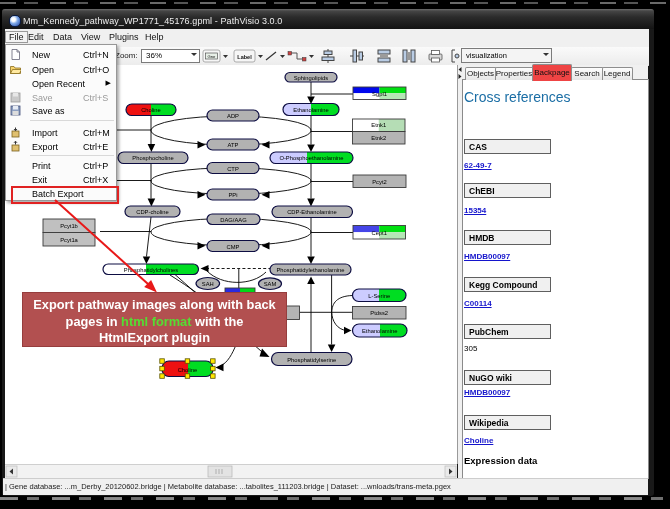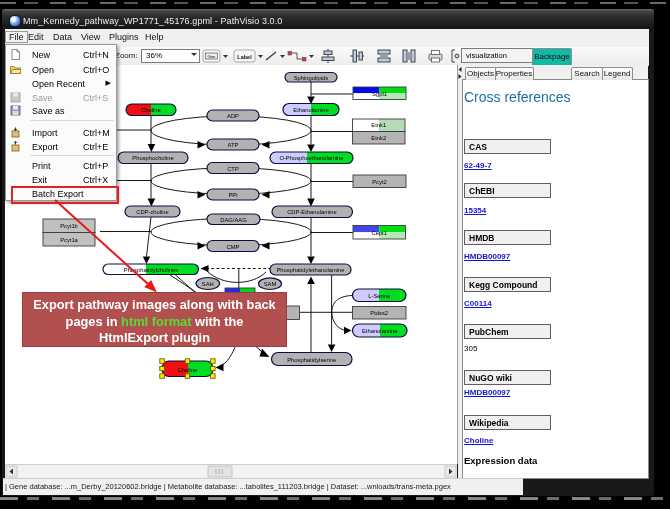--- a/index.html
+++ b/index.html
@@ -18,27 +18,27 @@
   background:radial-gradient(circle at 35% 35%,#fff 0 20%,#7fa9e8 45%,#1a3f9e 100%);border:1px solid #0a1a40;}
 #menubar{left:5px;top:29px;width:644px;height:18px;background:#f0f0f0;font-size:9px;color:#111;}
 #menubar span{position:absolute;top:3px;}
 #toolbar{left:5px;top:47px;width:644px;height:18px;background:linear-gradient(#fafafa,#ececec);
   border-bottom:1px solid #d5d5d5;}
 #canvas{left:5px;top:65px;width:452px;height:399px;background:#fff;border-right:1px solid #9a9a9a;}
 #splitter{left:458px;top:65px;width:4px;height:413px;background:#f0f0f0;}
 #panel{left:462px;top:65px;width:186px;height:413px;background:#f0f0f0;}
 #panelbox{left:462px;top:79px;width:185px;height:398px;background:#fff;border:1px solid #8a8a8a;}
 #hscroll{left:5px;top:464px;width:452px;height:14px;background:#f2f2f2;border-top:1px solid #cfcfcf;}
-#statusbar{left:3px;top:478px;width:520px;height:16px;background:#f0f0f0;border-top:1px solid #cdcdcd;}
+#statusbar{left:3px;top:478px;width:645px;height:16px;background:#f0f0f0;border-top:1px solid #cdcdcd;}
 #statusbar div{position:absolute;left:2px;top:3px;font-size:7.5px;color:#1a1a1a;white-space:nowrap;}
 
 .tab{position:absolute;top:67px;height:12px;background:linear-gradient(#fdfdfd,#e6e6e6);
   border:1px solid #8e8e8e;border-bottom:none;border-radius:2px 2px 0 0;font-size:8px;color:#111;
   text-align:center;line-height:12px;}
-.tabact{top:48px;height:16px;background:#14b8a6;line-height:15px;z-index:3;}
+.tabact{top:64px;height:16px;background:#ef4444;line-height:15px;z-index:3;}
 
 .refbox{position:absolute;left:464px;width:87px;height:15px;background:#f0f0f0;border:1px solid #5f5f5f;
   font-size:8.5px;font-weight:bold;color:#000;line-height:14px;padding-left:4px;box-sizing:border-box;}
 .reflink{position:absolute;left:464px;font-size:8px;color:#1414cc;text-decoration:underline;font-weight:bold;}
 
 #fmenu{left:5px;top:44px;width:112px;height:157px;background:#fbfbfb;border:1px solid #979797;
   box-shadow:2px 2px 3px rgba(0,0,0,0.35);z-index:10;box-sizing:border-box;}
 .mi{position:absolute;left:0;width:100%;height:13px;font-size:9px;color:#000;}
 .mi .lb{position:absolute;left:26px;top:1px;}
 .mi .sc{position:absolute;left:77px;top:1px;}

